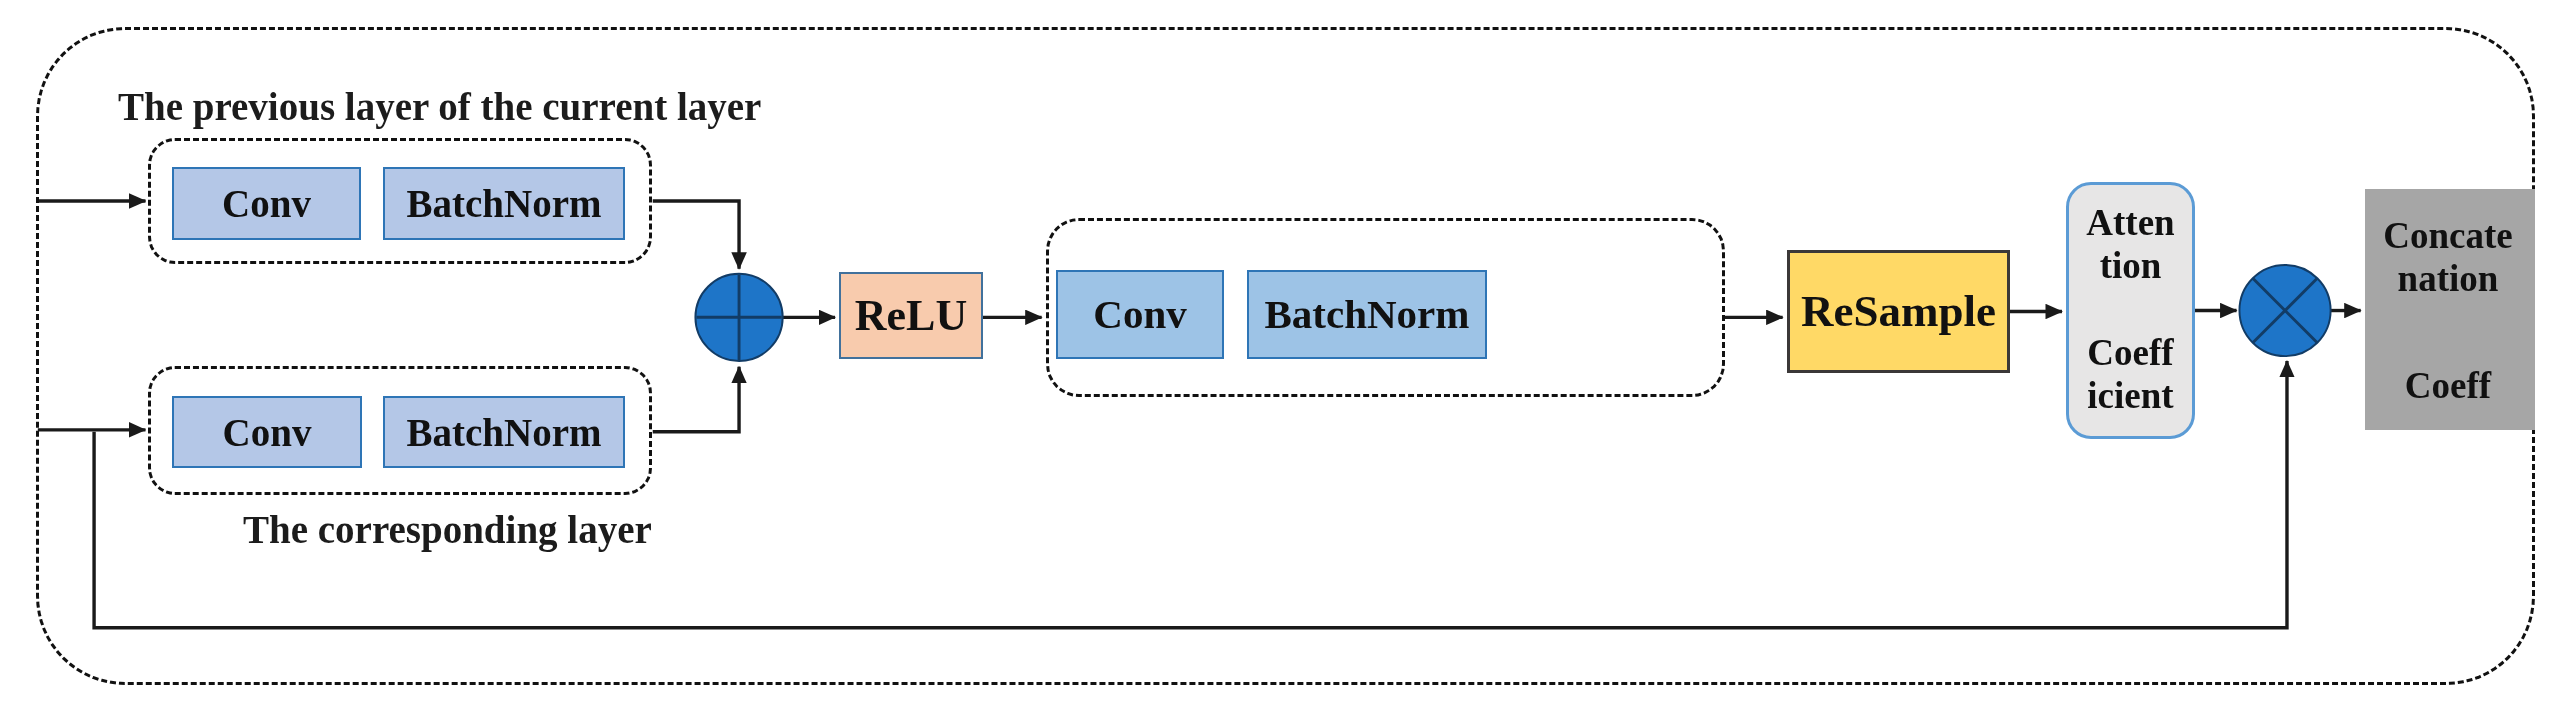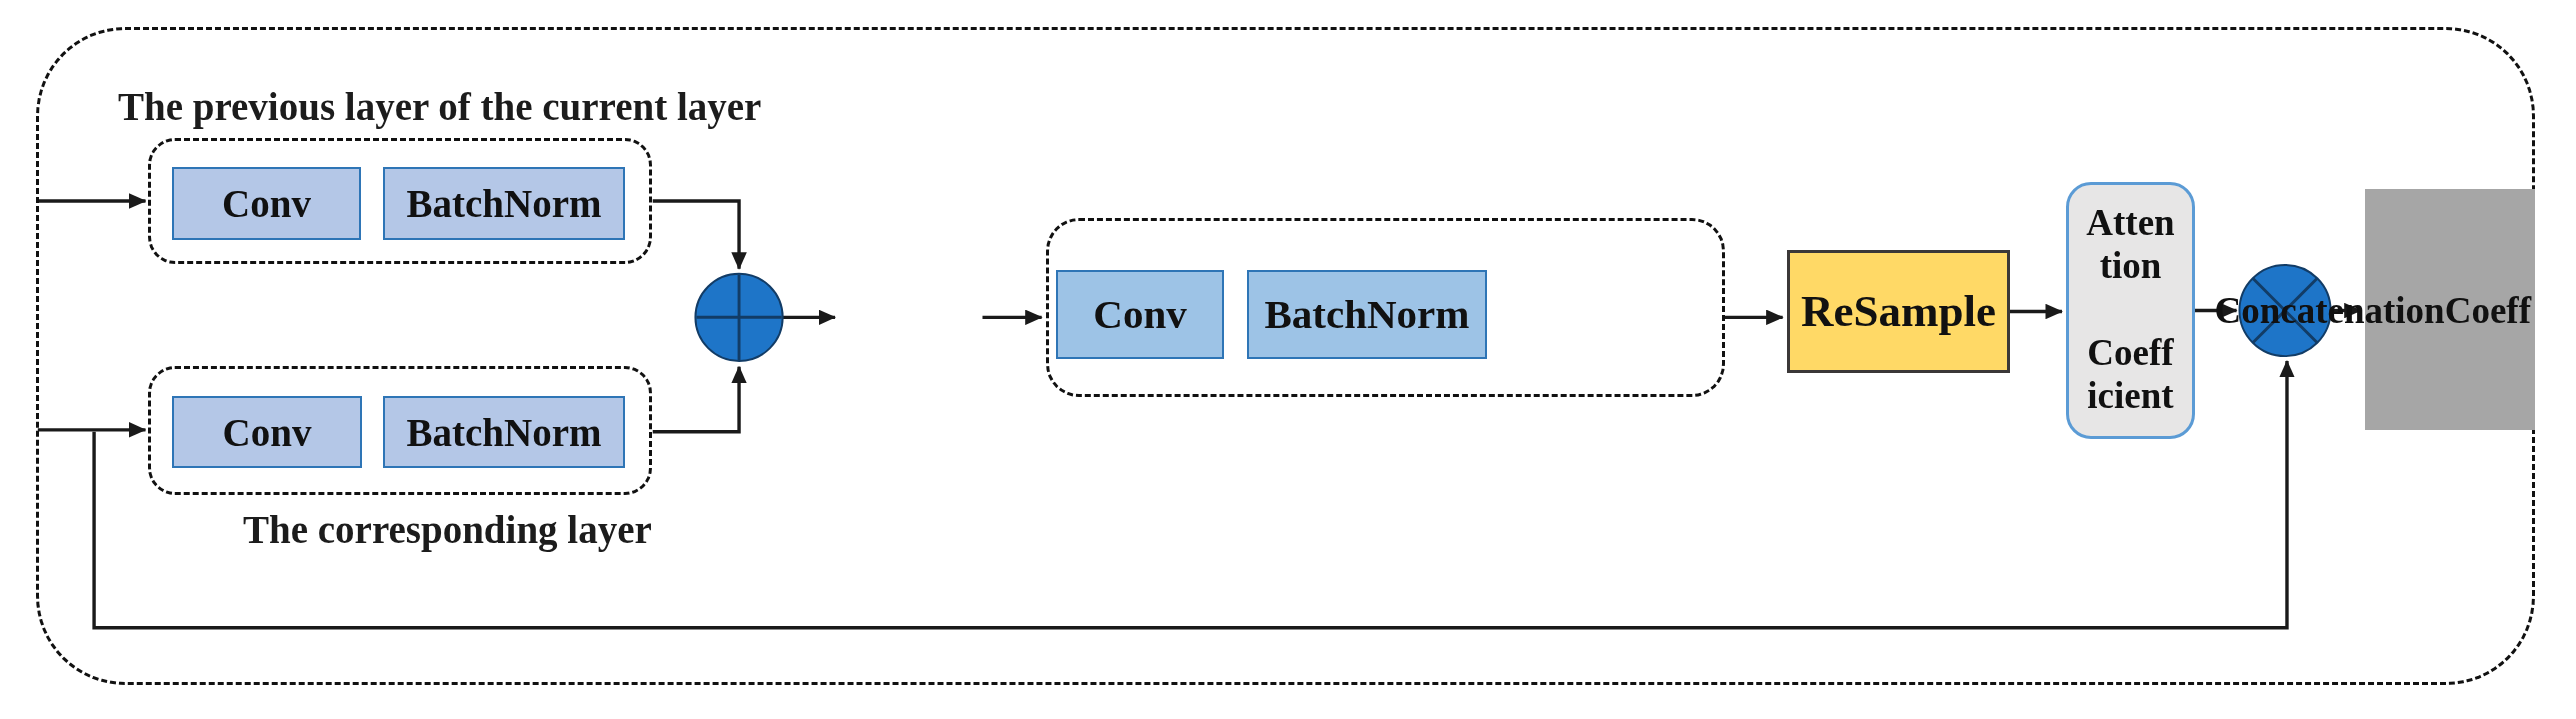--- a/index.html
+++ b/index.html
@@ -46,22 +46,22 @@
     background:var(--relu-fill);border:2.9px solid var(--relu-border);}
   .resample{left:1787px;top:250px;width:223px;height:123px;font-size:45px;
     background:var(--resample-fill);border:3.4px solid var(--resample-border);}
 
   .attention{left:2066px;top:182px;width:129px;height:257px;
     background:var(--attention-fill);border:3.9px solid var(--attention-border);
     border-radius:25px;flex-direction:column;font-size:37px;line-height:43px;
     padding:15.5px 0 19.4px 0;justify-content:flex-start;}
   .attention .spacer,.concat .spacer{flex:1;}
   .concat{left:2365px;top:189px;width:170px;height:241px;
-    background:var(--concat-fill);border:none;flex-direction:row;
-    font-size:37px;line-height:43px;padding:25px 4px 23px 0;justify-content:flex-end;}
+    background:var(--concat-fill);border:none;flex-direction:column;
+    font-size:37px;line-height:43px;padding:25px 4px 23px 0;justify-content:space-between;}
 
   .flabel{position:absolute;font-size:39px;line-height:43px;white-space:nowrap;color:#1c1c1c;}
   .label-prev{left:118px;top:85px;}
   .label-corr{left:215px;top:508px;margin-left:28px;}
 </style>
 </head>
 <body>
 
 <div id="canvas">
 
@@ -106,20 +106,21 @@
   <div class="flabel label-corr">The corresponding layer</div>
 
   <div class="group group-prev"></div>
   <div class="box blue-light prev-conv">Conv</div>
   <div class="box blue-light prev-bn">BatchNorm</div>
 
   <div class="group group-corr"></div>
   <div class="box blue-light corr-conv">Conv</div>
   <div class="box blue-light corr-bn">BatchNorm</div>
 
+  <div class="box relu">ReLU</div>
 
   <div class="group group-gate"></div>
   <div class="box blue-sky gate-conv">Conv</div>
   <div class="box blue-sky gate-bn">BatchNorm</div>
 
   <div class="box attention">
     <span>Atten</span>
     <span>tion</span>
     <span class="spacer"></span>
     <span>Coeff</span>

